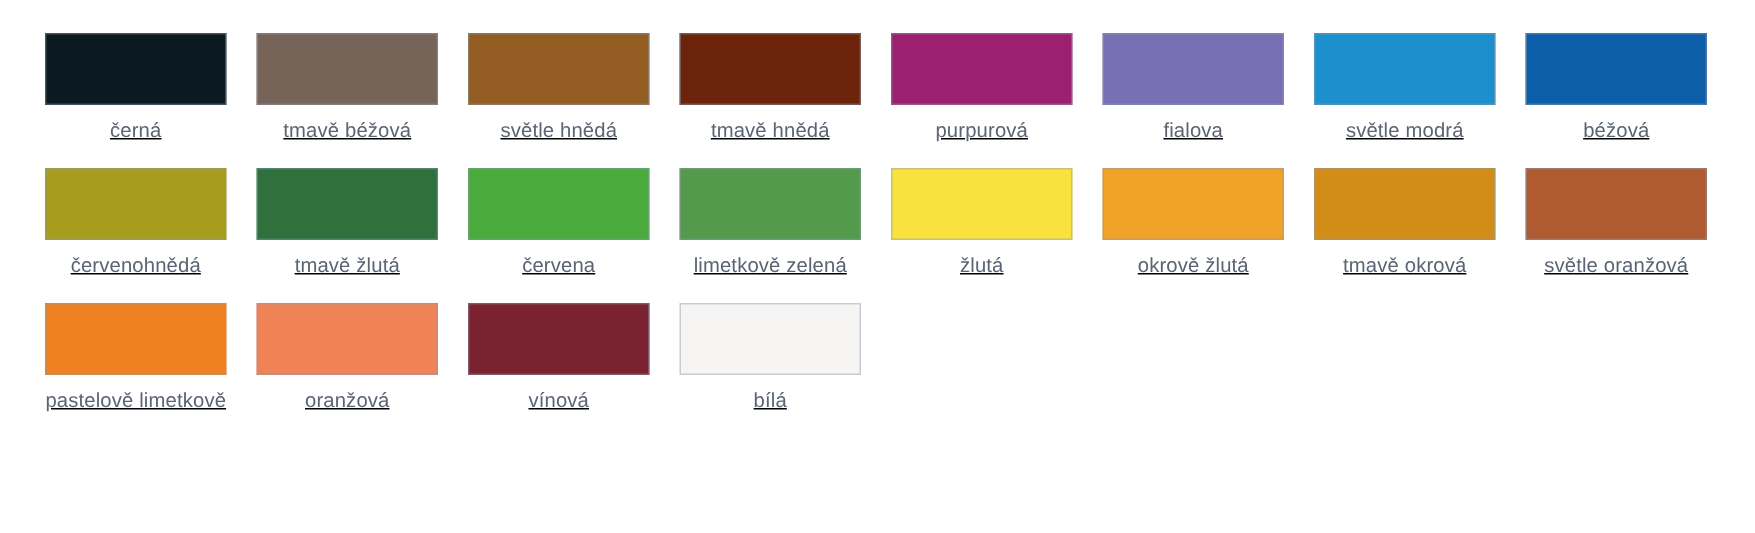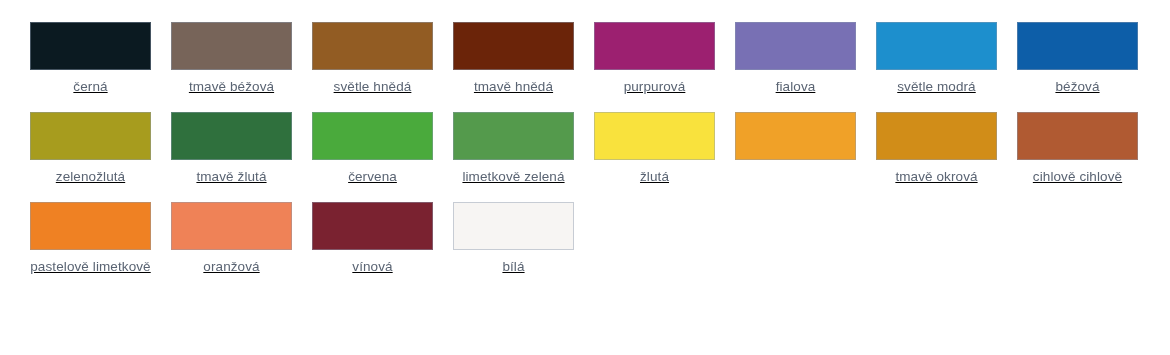--- a/index.html
+++ b/index.html
@@ -88,48 +88,49 @@
         <div class="swatch-label">světle modrá</div>
       </div>
       <div class="swatch-cell">
         <div class="swatch-chip" style="background-color: rgb(13, 94, 168);"></div>
         <div class="swatch-label">béžová</div>
       </div>
     </div>
     <div class="palette-row">
       <div class="swatch-cell">
         <div class="swatch-chip" style="background-color: rgb(167, 156, 30);"></div>
-        <div class="swatch-label">zelenožlutá</div>
+        <div class="swatch-label">červenohnědá</div>
       </div>
       <div class="swatch-cell">
         <div class="swatch-chip" style="background-color: rgb(47, 112, 61);"></div>
         <div class="swatch-label">tmavě žlutá</div>
       </div>
       <div class="swatch-cell">
         <div class="swatch-chip" style="background-color: rgb(74, 170, 60);"></div>
         <div class="swatch-label">červena</div>
       </div>
       <div class="swatch-cell">
         <div class="swatch-chip" style="background-color: rgb(84, 154, 76);"></div>
         <div class="swatch-label">limetkově zelená</div>
       </div>
       <div class="swatch-cell">
         <div class="swatch-chip" style="background-color: rgb(249, 226, 61);"></div>
         <div class="swatch-label">žlutá</div>
       </div>
       <div class="swatch-cell">
         <div class="swatch-chip" style="background-color: rgb(240, 161, 40);"></div>
+        <div class="swatch-label">okrově žlutá</div>
       </div>
       <div class="swatch-cell">
         <div class="swatch-chip" style="background-color: rgb(209, 141, 24);"></div>
         <div class="swatch-label">tmavě okrová</div>
       </div>
       <div class="swatch-cell">
         <div class="swatch-chip" style="background-color: rgb(176, 90, 50);"></div>
-        <div class="swatch-label">cihlově cihlově</div>
+        <div class="swatch-label">světle oranžová</div>
       </div>
     </div>
     <div class="palette-row">
       <div class="swatch-cell">
         <div class="swatch-chip" style="background-color: rgb(239, 129, 35);"></div>
         <div class="swatch-label">pastelově limetkově</div>
       </div>
       <div class="swatch-cell">
         <div class="swatch-chip" style="background-color: rgb(239, 130, 87);"></div>
         <div class="swatch-label">oranžová</div>

